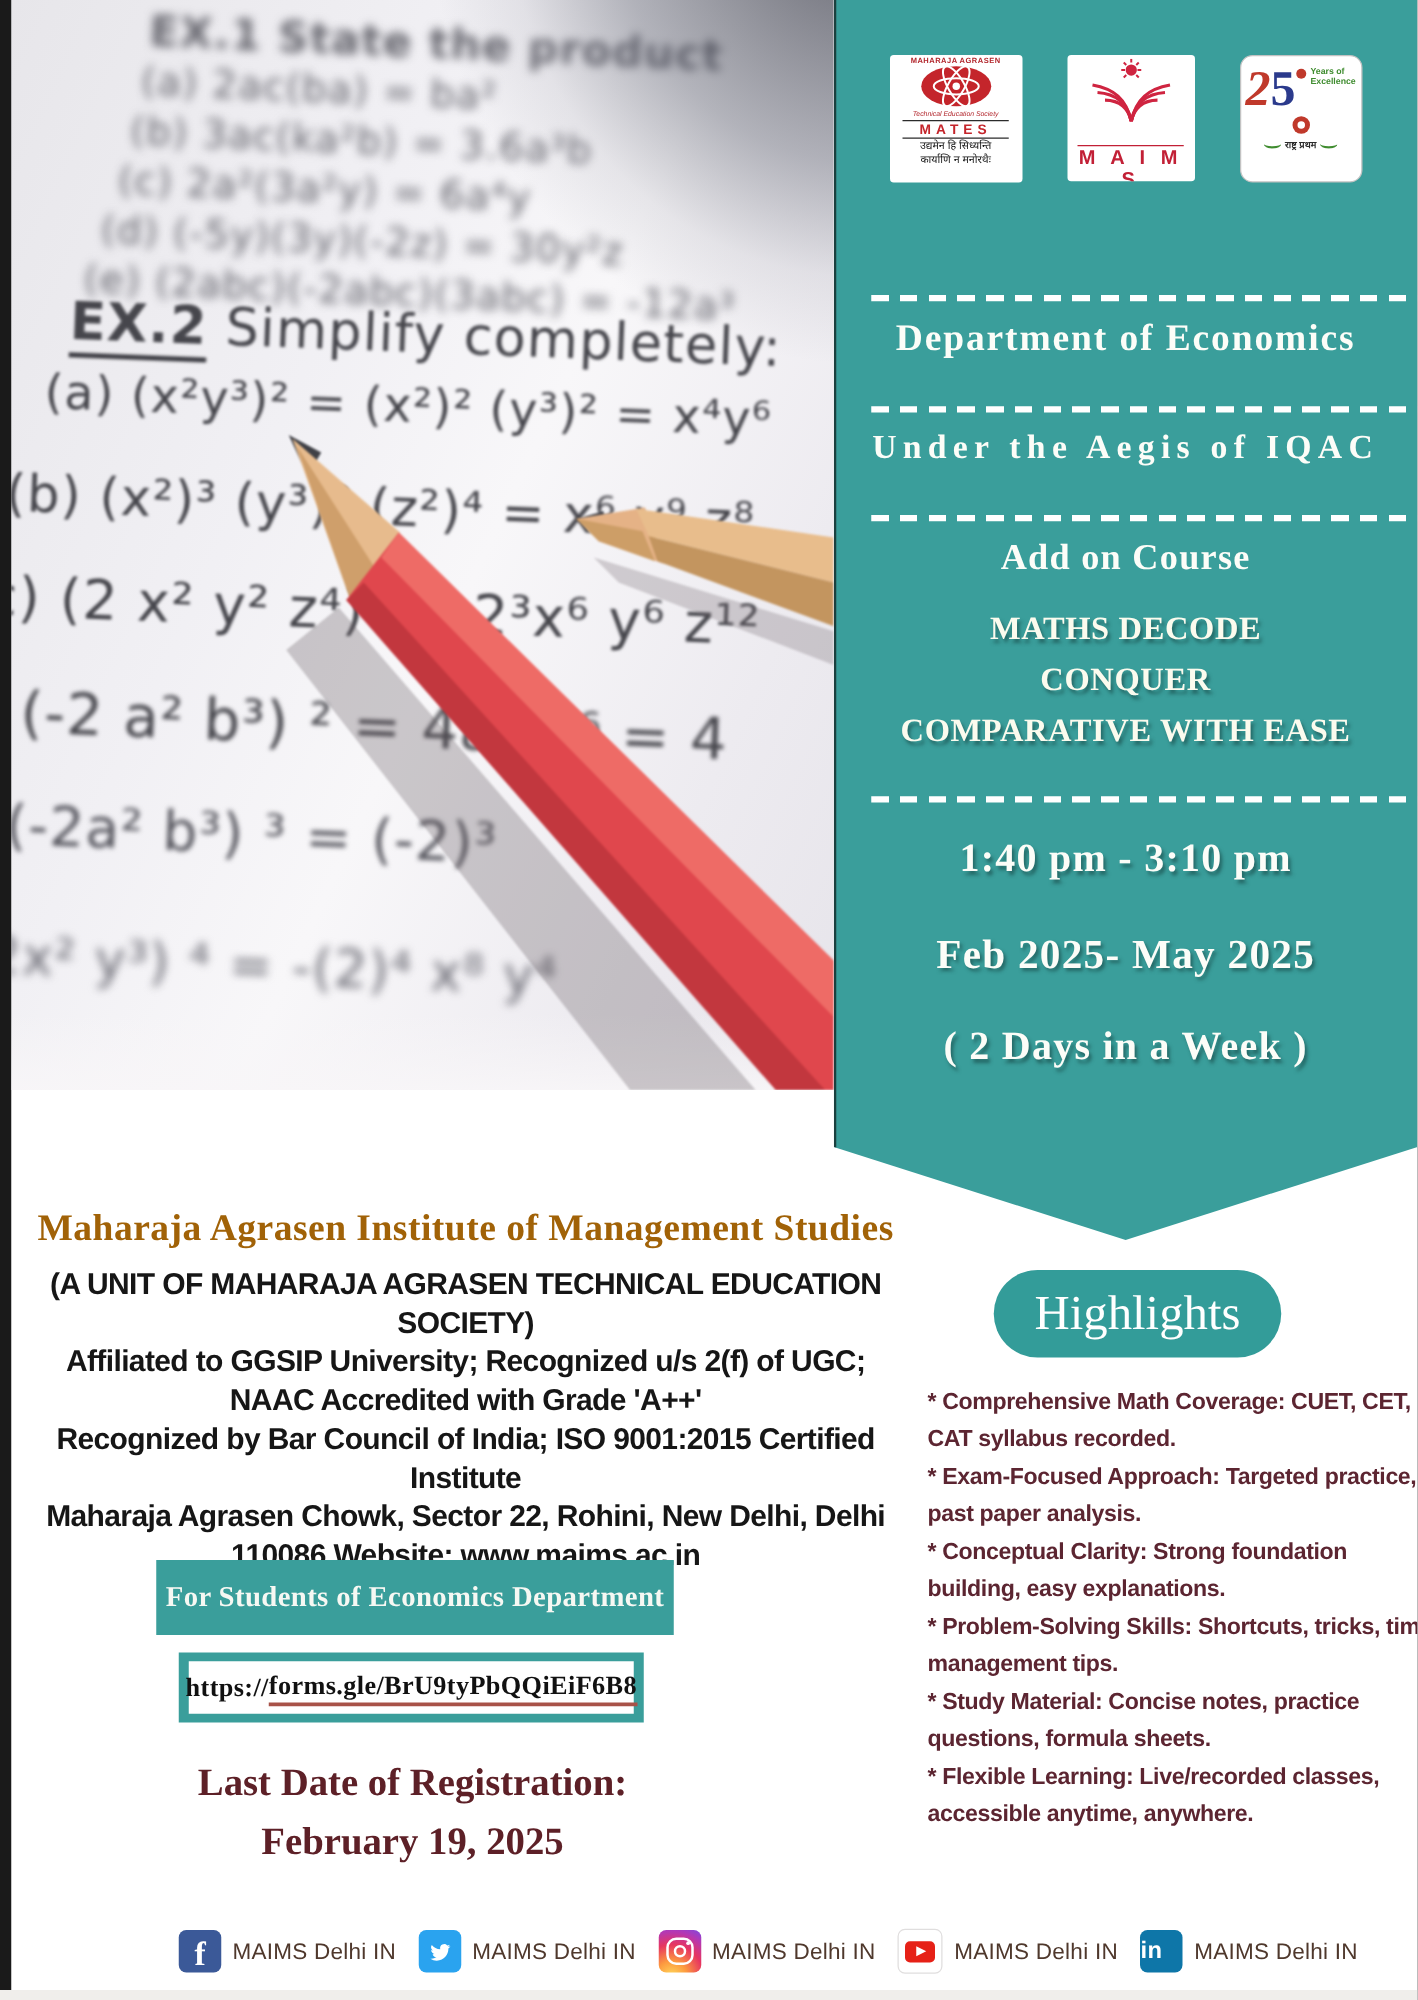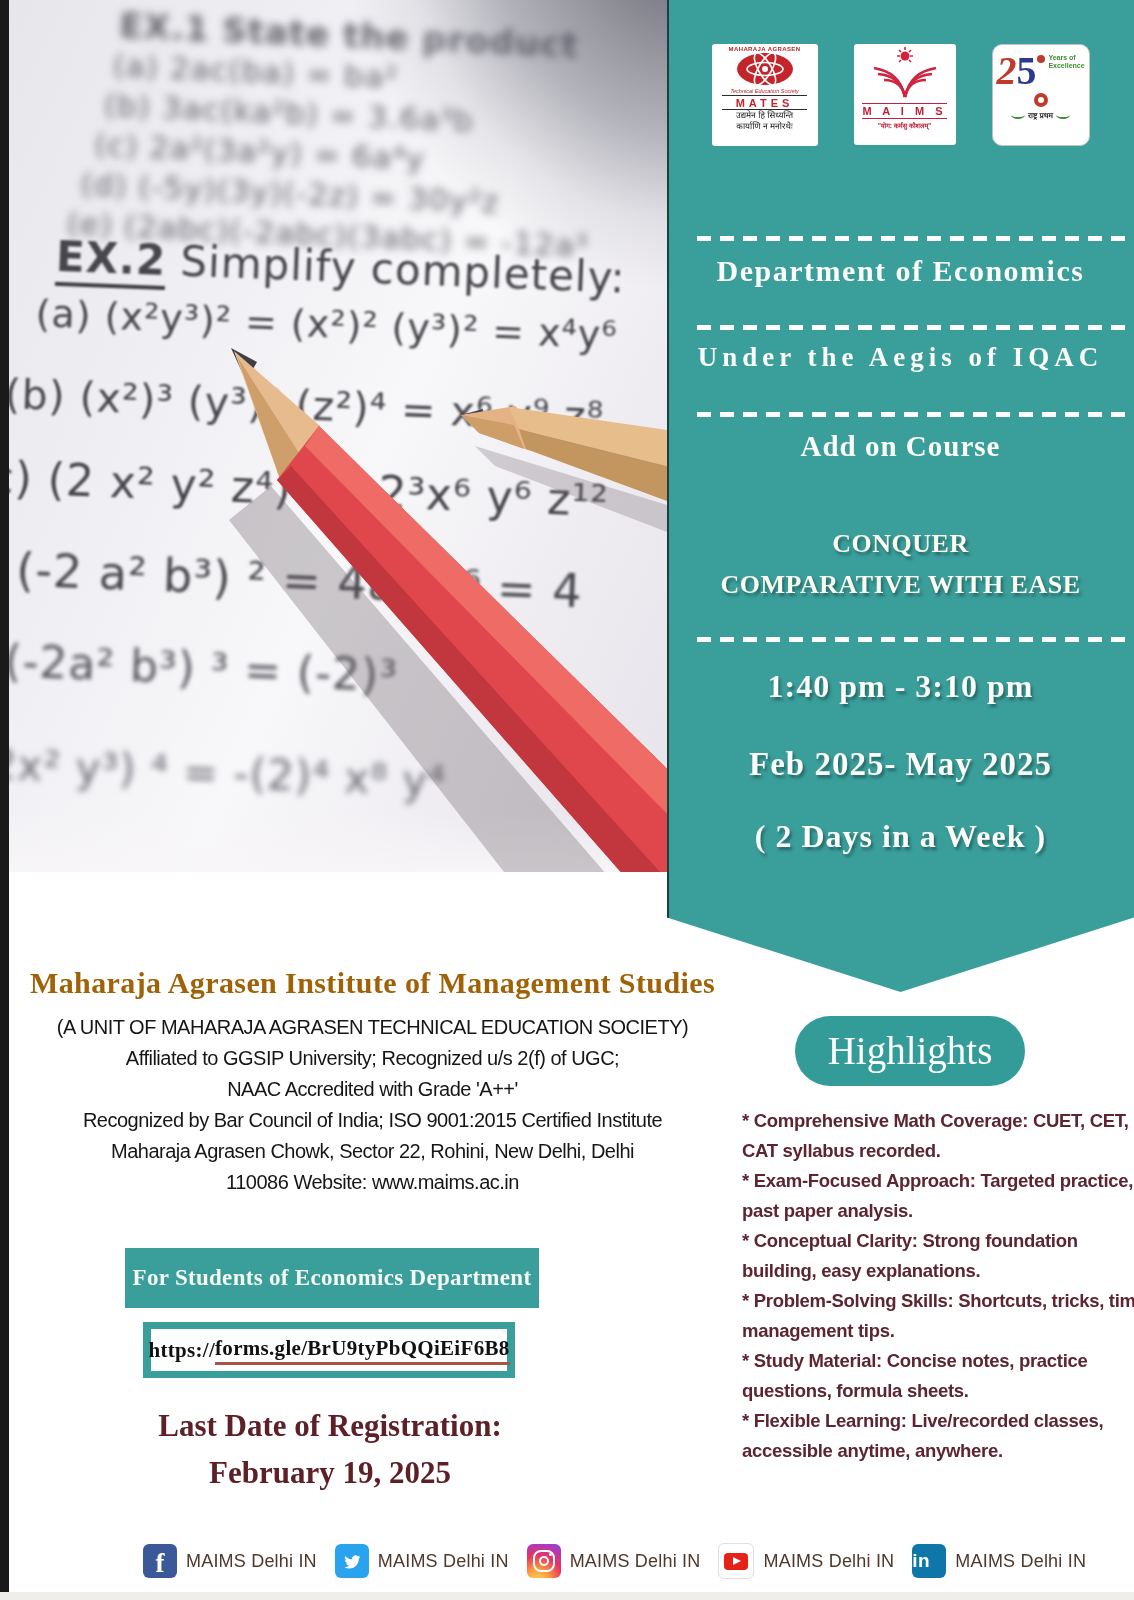--- a/index.html
+++ b/index.html
@@ -60,40 +60,40 @@
   .logos-row{position:absolute;top:44px;left:0;width:100%;display:flex;justify-content:center;
              gap:36px;align-items:flex-start;}
   .logo-tile{background:#ffffff;border-radius:3px;overflow:hidden;text-align:center;}
   .t1{width:106px;height:100px;padding-top:2px;}
   .t1 .arc-top{font-size:6px;font-weight:bold;color:#b2262c;letter-spacing:0.4px;}
   .t1 .arc-bot{font-size:5.5px;font-style:italic;color:#b2262c;margin-top:-2px;}
   .t1 .mates-word{width:80%;margin:1px auto 0;font-size:11px;font-weight:bold;color:#c4252b;
        letter-spacing:4px;border-top:1.5px solid #2b2b2b;border-bottom:1.5px solid #2b2b2b;padding:0.5px 0;}
   .t1 .hindi{font-size:8.5px;color:#141414;line-height:11px;font-weight:normal;}
   .t2{width:102px;height:98px;padding-top:3px;}
-  .t2 .maims-word{width:84%;margin:0 auto;font-size:11px;font-weight:bold;color:#c22036;
+  .t2 .maims-word{width:84%;margin:12px auto;font-size:16px;font-weight:bold;color:#c22036;
        letter-spacing:4px;border-top:1.5px solid #c22036;border-bottom:1.5px solid #c22036;padding:1px 0;}
   .t2 .maims-quote{font-size:6.5px;color:#c22036;margin-top:2px;font-weight:bold;}
   .t3{width:96px;height:100px;border:1px solid #c2c2c2;border-radius:10px;position:relative;}
   .t3-row{display:flex;justify-content:center;align-items:flex-start;margin-top:6px;}
   .t3 .n2{font-family:"Liberation Serif",serif;font-size:40px;line-height:40px;color:#c0392b;font-weight:bold;font-style:italic;}
   .t3 .n5{font-family:"Liberation Serif",serif;font-size:40px;line-height:40px;color:#2b3a8c;font-weight:bold;}
   .t3 .dot5{width:8px;height:8px;background:#c0392b;border-radius:50%;margin-top:4px;margin-left:1px;}
   .t3-caption{white-space:pre-line;font-size:7px;line-height:8px;color:#3f8c2f;font-weight:bold;text-align:left;margin:3px 0 0 3px;}
   .t3-emblem{width:14px;height:14px;border-radius:50%;background:#c0392b;margin:2px auto 0;position:relative;}
   .t3-emblem::after{content:"";position:absolute;left:4px;top:4px;width:6px;height:6px;border-radius:50%;background:#fff;}
   .t3-ribbon{display:flex;justify-content:center;align-items:center;gap:3px;margin-top:3px;}
   .t3-ribbon .swoosh{width:14px;height:6px;border-bottom:2.5px solid #3f8c2f;border-radius:0 0 50% 50%;}
   .t3-ribbon span.rtext{font-size:7.5px;color:#2c2c2c;font-weight:bold;}
 
   
   .institute{left:20px;top:966px;width:705px;text-align:center;}
   .inst-name{font-family:"Liberation Serif","DejaVu Serif",serif;font-weight:bold;font-size:30px;
              color:#a16207;letter-spacing:0.4px;margin-bottom:12px;}
-  .inst-line{font-size:20px;font-weight:normal;color:#161616;line-height:31px;letter-spacing:-0.5px;}
+  .inst-line{font-size:24px;font-weight:bold;color:#161616;line-height:31px;letter-spacing:-0.5px;}
 
   
   .students-banner{left:125px;top:1248px;width:414px;height:60px;background:#3a9e9b;
       color:#f6f8f3;text-align:center;line-height:60px;font-family:"Liberation Serif",serif;
       font-weight:bold;font-size:23px;letter-spacing:0.3px;}
   .link-box{left:143px;top:1322px;width:372px;height:56px;background:#3a9e9b;padding:0;}
   .link-inner{position:absolute;left:8px;top:7px;right:8px;bottom:7px;background:#ffffff;
       text-align:center;font-family:"Liberation Serif",serif;font-weight:bold;font-size:21px;
       color:#111111;display:flex;align-items:center;justify-content:center;letter-spacing:0.3px;}
   .link-underline{border-bottom:3px solid #a85248;padding-bottom:1px;}
@@ -226,20 +226,21 @@
         </div>
       </div>
     </div>
 
     <div class="dash" style="top:236px"></div>
     <div class="panel-item p-dept">Department of Economics</div>
     <div class="dash" style="top:325px"></div>
     <div class="panel-item p-aegis">Under the Aegis of IQAC</div>
     <div class="dash" style="top:412px"></div>
     <div class="panel-item p-addon">Add on Course</div>
+    <div class="panel-item p-course shadowed" style="top:488px">MATHS DECODE</div>
     <div class="panel-item p-course shadowed" style="top:529px">CONQUER</div>
     <div class="panel-item p-course shadowed" style="top:570px">COMPARATIVE WITH EASE</div>
     <div class="dash" style="top:637px"></div>
     <div class="panel-item p-time shadowed">1:40 pm - 3:10 pm</div>
     <div class="panel-item p-dates shadowed">Feb 2025- May 2025</div>
     <div class="panel-item p-days shadowed">( 2 Days in a Week )</div>
   </div>
 
   <div class="abs institute">
     <div class="inst-name">Maharaja Agrasen Institute of Management Studies</div>

